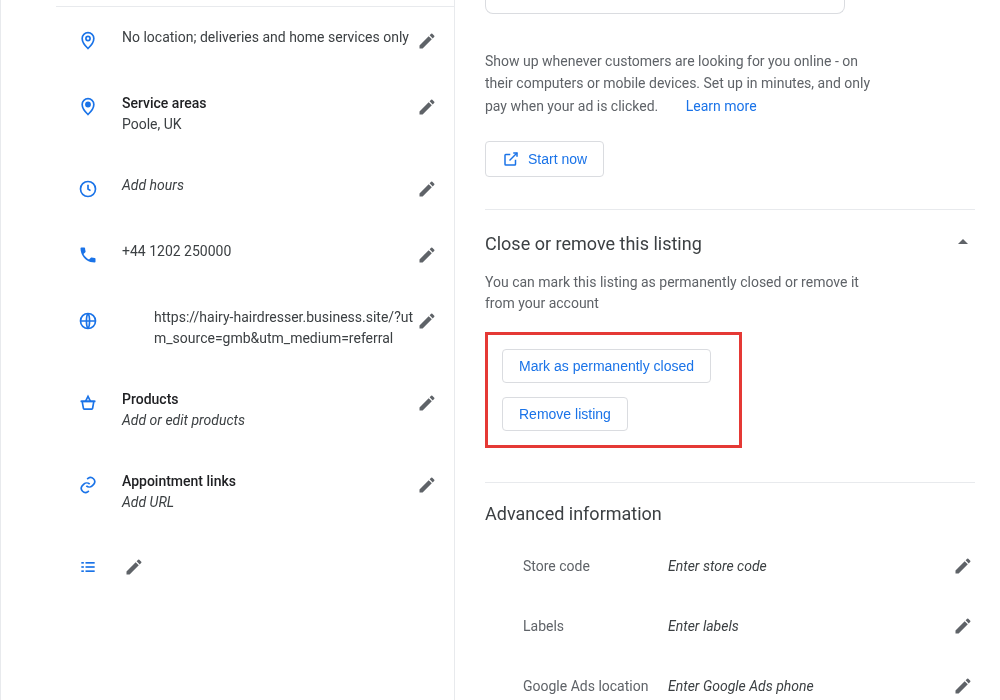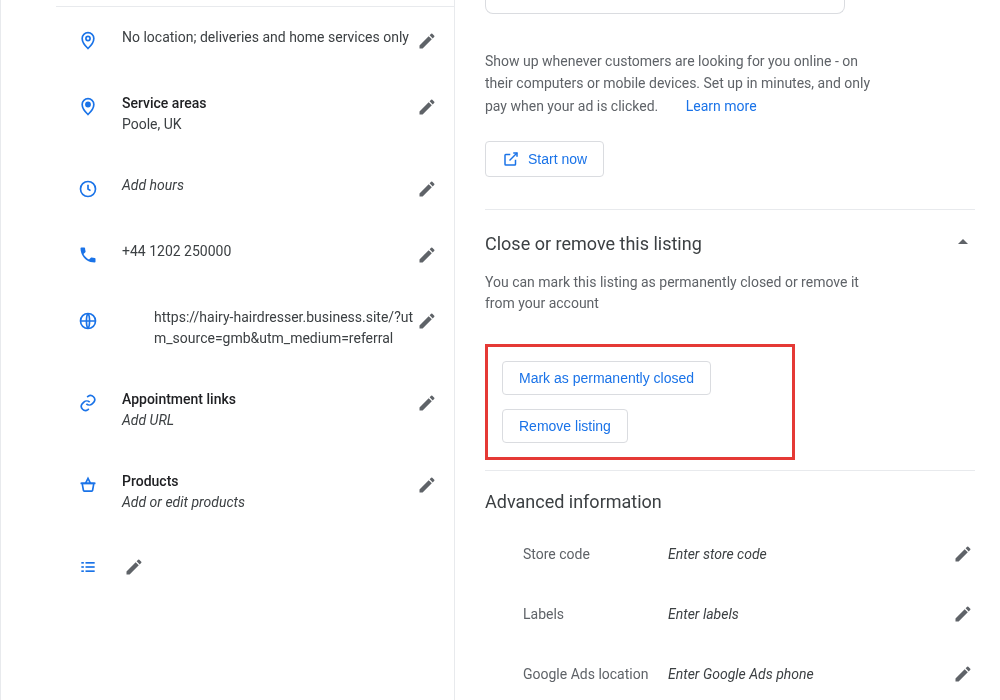--- a/index.html
+++ b/index.html
@@ -129,32 +129,32 @@
     color: #5f6368;
     width: 24px;
     height: 24px;
     display: flex;
     align-items: center;
     justify-content: center;
   }
   .section-body {
     color: #5f6368;
     line-height: 1.5;
-    margin-bottom: 30px;
+    margin-bottom: 18px;
     max-width: 380px;
   }
   .button-group {
     border: 3px solid #e53935;
     padding: 14px 14px;
-    width: 310px;
+    width: 257px;
     display: flex;
     flex-direction: column;
     align-items: flex-start;
     gap: 14px;
-    margin-bottom: 10px;
+    margin-bottom: 34px;
   }
   .adv-row {
     display: flex;
     align-items: center;
     padding: 18px 0;
     margin-left: 38px;
   }
   .adv-label {
     width: 145px;
     color: #5f6368;
@@ -267,46 +267,46 @@
         <div class="edit-btn">
           <svg viewBox="0 0 24 24" fill="currentColor">
               <path d="M3 17.25V21h3.75l11-11.04-3.75-3.75L3 17.25zM20.71 7.04a1 1 0 000-1.41l-2.34-2.34a1 1 0 00-1.41 0l-1.83 1.83 3.75 3.75 1.83-1.83z"></path>
             </svg>
         </div>
       </div>
 
       <div class="info-row">
         <div class="info-icon">
           <svg viewBox="0 0 24 24" fill="none" stroke="currentColor" stroke-width="2">
-              <path d="M10 13a5 5 0 007 0l2-2a5 5 0 00-7-7l-1 1"></path>
-              <path d="M14 11a5 5 0 00-7 0l-2 2a5 5 0 007 7l1-1"></path>
-            </svg>
-        </div>
-        <div class="info-content">
-          <div class="info-title">Appointment links</div>
-          <div class="placeholder-italic">Add URL</div>
-        </div>
-        <div class="edit-btn">
-          <svg viewBox="0 0 24 24" fill="currentColor">
-              <path d="M3 17.25V21h3.75l11-11.04-3.75-3.75L3 17.25zM20.71 7.04a1 1 0 000-1.41l-2.34-2.34a1 1 0 00-1.41 0l-1.83 1.83 3.75 3.75 1.83-1.83z"></path>
-            </svg>
-        </div>
-      </div>
-
-      <div class="info-row">
-        <div class="info-icon">
-          <svg viewBox="0 0 24 24" fill="none" stroke="currentColor" stroke-width="2">
               <path d="M5 10h14l-1.5 8.5a1 1 0 01-1 .85H7.5a1 1 0 01-1-.85L5 10z"></path>
               <path d="M9 10l3-6 3 6"></path>
               <path d="M3 10h18"></path>
             </svg>
         </div>
         <div class="info-content">
           <div class="info-title">Products</div>
           <div class="placeholder-italic">Add or edit products</div>
+        </div>
+        <div class="edit-btn">
+          <svg viewBox="0 0 24 24" fill="currentColor">
+              <path d="M3 17.25V21h3.75l11-11.04-3.75-3.75L3 17.25zM20.71 7.04a1 1 0 000-1.41l-2.34-2.34a1 1 0 00-1.41 0l-1.83 1.83 3.75 3.75 1.83-1.83z"></path>
+            </svg>
+        </div>
+      </div>
+
+      <div class="info-row">
+        <div class="info-icon">
+          <svg viewBox="0 0 24 24" fill="none" stroke="currentColor" stroke-width="2">
+              <path d="M10 13a5 5 0 007 0l2-2a5 5 0 00-7-7l-1 1"></path>
+              <path d="M14 11a5 5 0 00-7 0l-2 2a5 5 0 007 7l1-1"></path>
+            </svg>
+        </div>
+        <div class="info-content">
+          <div class="info-title">Appointment links</div>
+          <div class="placeholder-italic">Add URL</div>
         </div>
         <div class="edit-btn">
           <svg viewBox="0 0 24 24" fill="currentColor">
               <path d="M3 17.25V21h3.75l11-11.04-3.75-3.75L3 17.25zM20.71 7.04a1 1 0 000-1.41l-2.34-2.34a1 1 0 00-1.41 0l-1.83 1.83 3.75 3.75 1.83-1.83z"></path>
             </svg>
         </div>
       </div>
 
       <div class="info-row">
         <div class="info-icon">

